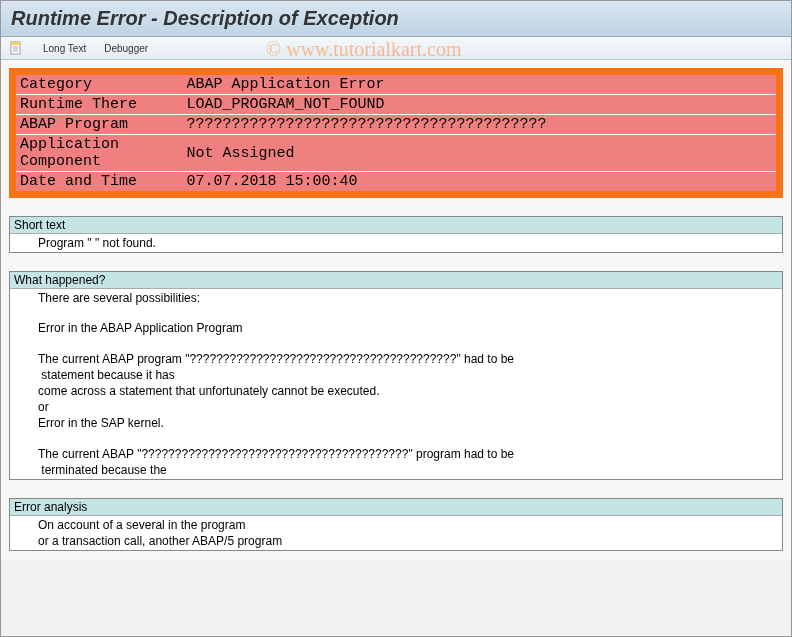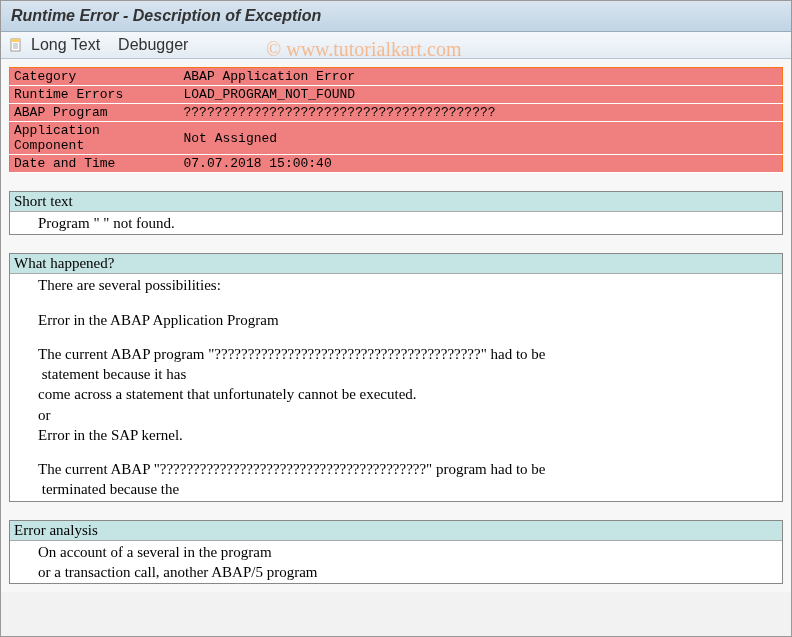--- a/index.html
+++ b/index.html
@@ -13,74 +13,74 @@
       background: #f2f2f2;
       width: 792px;
       height: 637px;
       overflow: hidden;
       border: 1px solid #999;
     }
     .title-bar {
       background: linear-gradient(to bottom, #d9e5f0, #c0d4e5);
       border-bottom: 1px solid #9ab;
       padding: 6px 10px;
-      font-size: 16px;
+      font-size: 20px;
       font-weight: bold;
       font-style: italic;
       color: #333;
     }
     .toolbar {
       background: linear-gradient(to bottom, #f5f8fb, #e3ecf3);
       border-bottom: 1px solid #b5c5d5;
       padding: 4px 8px;
       display: flex;
       align-items: center;
       gap: 18px;
     }
     .toolbar-button {
       display: flex;
       align-items: center;
-      gap: 8px;
+      gap: 20px;
       cursor: pointer;
       color: #333;
-      font-size: 16px;
+      font-size: 10px;
     }
     .doc-icon {
       display: inline-block;
       width: 14px;
       height: 14px;
     }
     .content-area {
       padding: 8px;
       background: #f7f7f7;
     }
     .error-table {
-      border: 1px solid #f97316;
+      border: 7px solid #f97316;
       width: 100%;
       border-collapse: collapse;
       font-family: 'Courier New', monospace;
-      font-size: 13px;
+      font-size: 15px;
     }
     .error-table td {
       padding: 1px 4px;
       border-bottom: 1px solid #fff;
     }
     .error-row {
       background: #f08080;
       color: #000;
     }
     .error-label {
       width: 170px;
     }
     .section-box {
       border: 1px solid #888;
       margin-top: 18px;
       background: #fff;
-      font-family: Liberation Serif, serif;
-      font-size: 15px;
+      font-family: Liberation Sans, sans-serif;
+      font-size: 12px;
     }
     .section-header {
       background: #c5e5e5;
       padding: 1px 4px;
       border-bottom: 1px solid #aaa;
       color: #000;
     }
     .section-body {
       padding: 1px 0;
     }
@@ -134,21 +134,21 @@
 </div>
 
 <div class="content-area">
   <table class="error-table">
     <tbody id="error-rows">
         <tr class="error-row">
           <td class="error-label">Category</td>
           <td>ABAP Application Error</td>
         </tr>
         <tr class="error-row">
-          <td class="error-label">Runtime Errors</td>
+          <td class="error-label">Runtime There</td>
           <td>LOAD_PROGRAM_NOT_FOUND</td>
         </tr>
         <tr class="error-row">
           <td class="error-label">ABAP Program</td>
           <td>????????????????????????????????????????</td>
         </tr>
         <tr class="error-row">
           <td class="error-label">Application Component</td>
           <td>Not Assigned</td>
         </tr>

